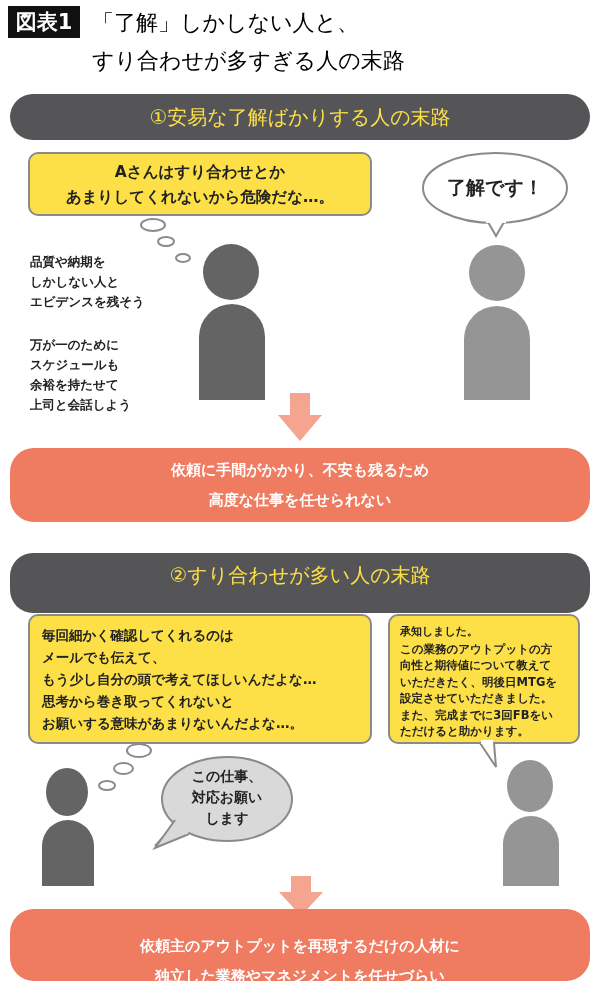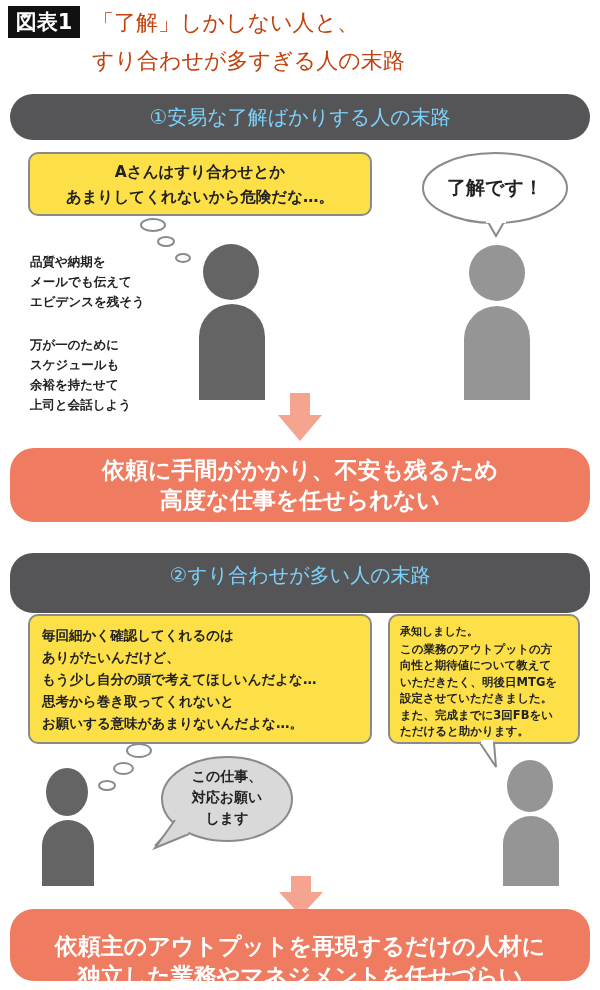--- a/index.html
+++ b/index.html
@@ -1,21 +1,21 @@
 <!DOCTYPE html>
 <html><head>
 <meta charset="utf-8">
 <style>
   html,body{margin:0;padding:0;background:#fff;}
   body{width:600px;height:990px;position:relative;overflow:hidden;font-family:"DejaVu Sans","Liberation Sans",sans-serif;color:#222;}
   .abs{position:absolute;}
   .fig-badge{left:8px;top:6px;width:72px;height:32px;background:#111;color:#fff;font-weight:bold;font-size:21px;line-height:32px;text-align:center;}
-  .title{left:92px;top:4px;font-size:22px;line-height:38px;color:#c2410c;}
-  .bar{left:10px;width:580px;height:46px;background:#555558;border-radius:23px;color:#7dd3fc;font-size:20px;line-height:46px;text-align:center;}
-  .result{left:10px;width:580px;background:#ef7b61;border-radius:24px;color:#fff;font-size:23px;line-height:30px;text-align:center;font-weight:bold;}
+  .title{left:92px;top:4px;font-size:22px;line-height:38px;color:#000000;}
+  .bar{left:10px;width:580px;height:46px;background:#555558;border-radius:23px;color:#fde047;font-size:20px;line-height:46px;text-align:center;}
+  .result{left:10px;width:580px;background:#ef7b61;border-radius:24px;color:#fff;font-size:15px;line-height:30px;text-align:center;font-weight:bold;}
   .bubble{background:#fde047;border:2px solid #8a8a8a;border-radius:10px;box-sizing:border-box;}
   .txt{font-size:14.5px;line-height:22px;font-weight:bold;color:#222;}
   .sm{font-size:12.5px;line-height:20px;font-weight:bold;color:#222;}
   .head{border-radius:50%;}
   .body{border-radius:38px 38px 0 0;}
   .dark{background:#646464;}
   .light{background:#959595;}
   .cloud{border:2px solid #8a8a8a;border-radius:50%;background:#fff;box-sizing:border-box;}
 </style>
 </head>
@@ -32,21 +32,21 @@
 <div class="abs bubble" style="left:28px;top:152px;width:344px;height:64px;text-align:center;padding-top:6px;">
   <div class="txt" style="font-size:15.5px;line-height:25px;">Aさんはすり合わせとか</div>
   <div class="txt" style="font-size:15.5px;line-height:25px;">あまりしてくれないから危険だな…。</div>
 </div>
 <div class="abs cloud" style="left:140px;top:218px;width:26px;height:14px;"></div>
 <div class="abs cloud" style="left:157px;top:236px;width:18px;height:11px;"></div>
 <div class="abs cloud" style="left:175px;top:253px;width:16px;height:10px;"></div>
 
 <div class="abs" style="left:30px;top:252px;">
   <div class="sm">品質や納期を</div>
-  <div class="sm">メールでも伝えて</div>
+  <div class="sm">しかしない人と</div>
   <div class="sm">エビデンスを残そう</div>
 </div>
 <div class="abs" style="left:30px;top:335px;">
   <div class="sm">万が一のために</div>
   <div class="sm">スケジュールも</div>
   <div class="sm">余裕を持たせて</div>
   <div class="sm">上司と会話しよう</div>
 </div>
 
 <div class="abs head dark" style="left:203px;top:244px;width:56px;height:56px;"></div>
@@ -68,21 +68,21 @@
 
 <div class="abs result" style="top:448px;height:74px;padding-top:7px;box-sizing:border-box;">
   <div>依頼に手間がかかり、不安も残るため</div>
   <div>高度な仕事を任せられない</div>
 </div>
 
 <div class="abs bar" style="top:553px;height:60px;line-height:44px;">②すり合わせが多い人の末路</div>
 
 <div class="abs bubble" style="left:28px;top:614px;width:344px;height:130px;padding:8px 0 0 12px;">
   <div class="sm" style="font-size:13.5px;line-height:22px;">毎回細かく確認してくれるのは</div>
-  <div class="sm" style="font-size:13.5px;line-height:22px;">ありがたいんだけど、</div>
+  <div class="sm" style="font-size:13.5px;line-height:22px;">メールでも伝えて、</div>
   <div class="sm" style="font-size:13.5px;line-height:22px;">もう少し自分の頭で考えてほしいんだよな…</div>
   <div class="sm" style="font-size:13.5px;line-height:22px;">思考から巻き取ってくれないと</div>
   <div class="sm" style="font-size:13.5px;line-height:22px;">お願いする意味があまりないんだよな…。</div>
 </div>
 <div class="abs cloud" style="left:126px;top:743px;width:26px;height:15px;"></div>
 <div class="abs cloud" style="left:113px;top:762px;width:21px;height:13px;"></div>
 <div class="abs cloud" style="left:98px;top:780px;width:18px;height:11px;"></div>
 
 <div class="abs head dark" style="left:46px;top:768px;width:42px;height:48px;"></div>
 <div class="abs body dark" style="left:42px;top:820px;width:52px;height:66px;border-radius:26px 26px 0 0;"></div>

